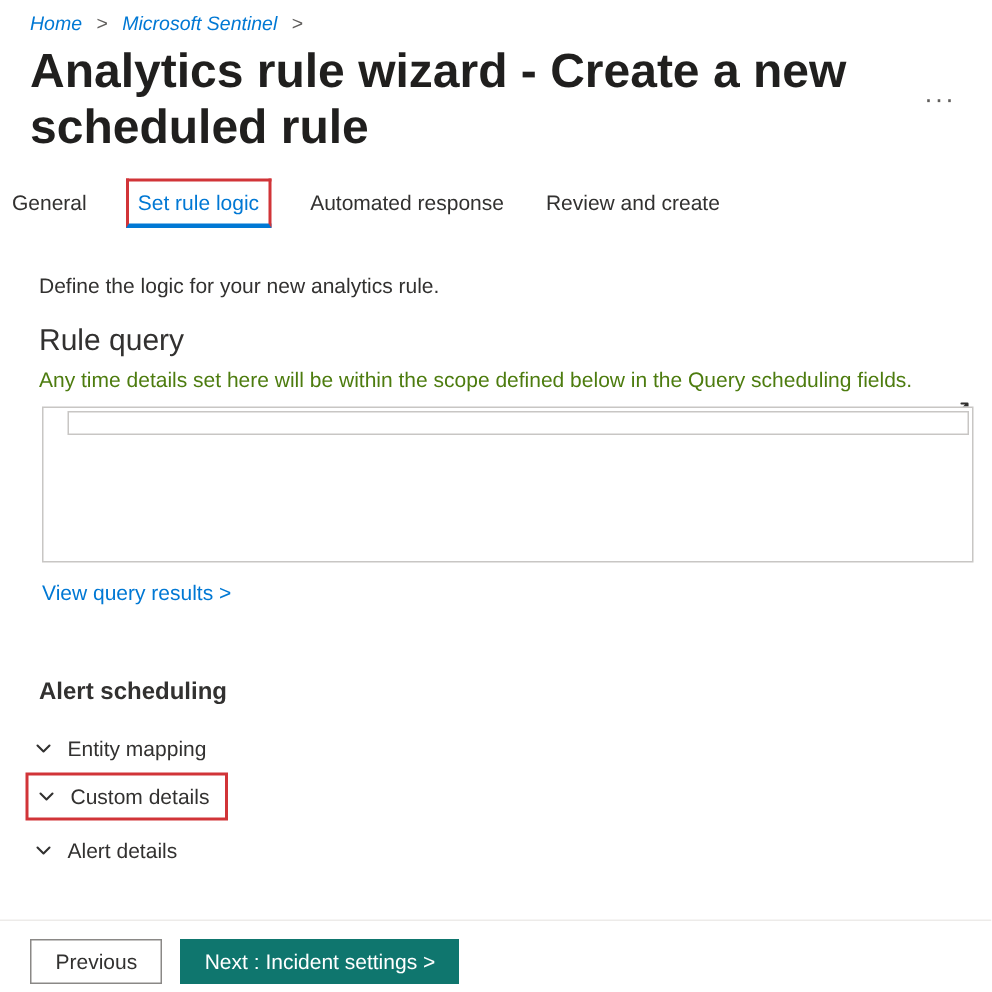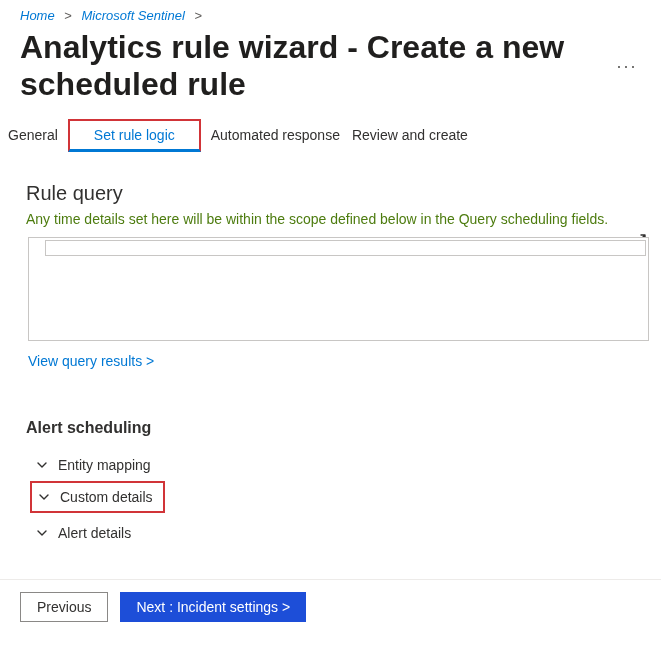--- a/index.html
+++ b/index.html
@@ -31,41 +31,41 @@
     }
     .ellipsis {
       font-size:18px;
       color:#605e5c;
       cursor:pointer;
       padding: 0 4px;
       letter-spacing:1px;
     }
     .tabs {
       display:flex;
-      gap: 8px;
+      gap: 24px;
       padding: 0 6px 0 6px;
       border-bottom: none;
       margin-bottom: 30px;
     }
     .tab {
       padding: 8px 2px;
       cursor:pointer;
       color:#323130;
       position:relative;
     }
     .tab.active {
       color:#0078d4;
       border-bottom: 3px solid #0078d4;
       font-weight:400;
     }
     .highlight-box {
       border: 2px solid #d13438;
       padding: 4px 6px;
     }
-    .tab.highlight-box { padding: 6px 24px; }
+    .tab.highlight-box { padding: 6px 6px; }
     .section-intro {
       padding: 0 20px 18px 26px;
       color:#323130;
     }
     .section-heading {
       font-size:20px;
       font-weight:400;
       padding: 0 20px 6px 26px;
     }
     .section-sub {
@@ -92,21 +92,21 @@
     .view-results a {
       color:#0078d4;
       cursor:pointer;
       text-decoration:none;
     }
     .enrich-heading {
       font-size:16px;
       font-weight:600;
       padding: 30px 20px 12px 26px;
     }
-    .expander-list { padding: 0 20px 0 30px; }
+    .expander-list { padding: 0 20px 0 17px; }
     .expander {
       display:flex;
       align-items:center;
       gap:10px;
       padding: 8px 6px;
       cursor:pointer;
       width: fit-content;
     }
     .expander.highlight { border: 2px solid #d13438; padding:6px 10px 6px 6px; margin-bottom:4px;}
     .chevron {
@@ -126,21 +126,21 @@
       padding:6px 16px;
       cursor:pointer;
       border:none;
     }
     .btn-secondary {
       background:#fff;
       border:1px solid #8a8886;
       color:#323130;
     }
     .btn-primary {
-      background:#1d4ed8;
+      background:#0f766e;
       color:#fff;
     }
     .diag-expand {
       float:right;
       margin-right:14px;
       margin-top:-4px;
       cursor:pointer;
     }
   </style>
 </head>
@@ -160,20 +160,21 @@
     <span class="ellipsis">···</span>
   </div>
 
   <div class="tabs">
     <div class="tab">General</div>
     <div class="tab active highlight-box">Set rule logic</div>
     <div class="tab">Automated response</div>
     <div class="tab">Review and create</div>
   </div>
 
+  <div class="section-intro">Define the logic for your new analytics rule.</div>
 
   <div class="section-heading">Rule query</div>
   <div class="section-sub">Any time details set here will be within the scope defined below in the Query scheduling fields.</div>
 
   <span class="diag-expand">
     <svg width="14" height="14" viewBox="0 0 14 14">
       <path d="M2 12 L6 8 M2 12 L2 8 M2 12 L6 12 M12 2 L8 6 M12 2 L12 6 M12 2 L8 2" stroke="#323130" stroke-width="1.4" fill="none" stroke-linecap="round"></path>
     </svg>
   </span>
 

